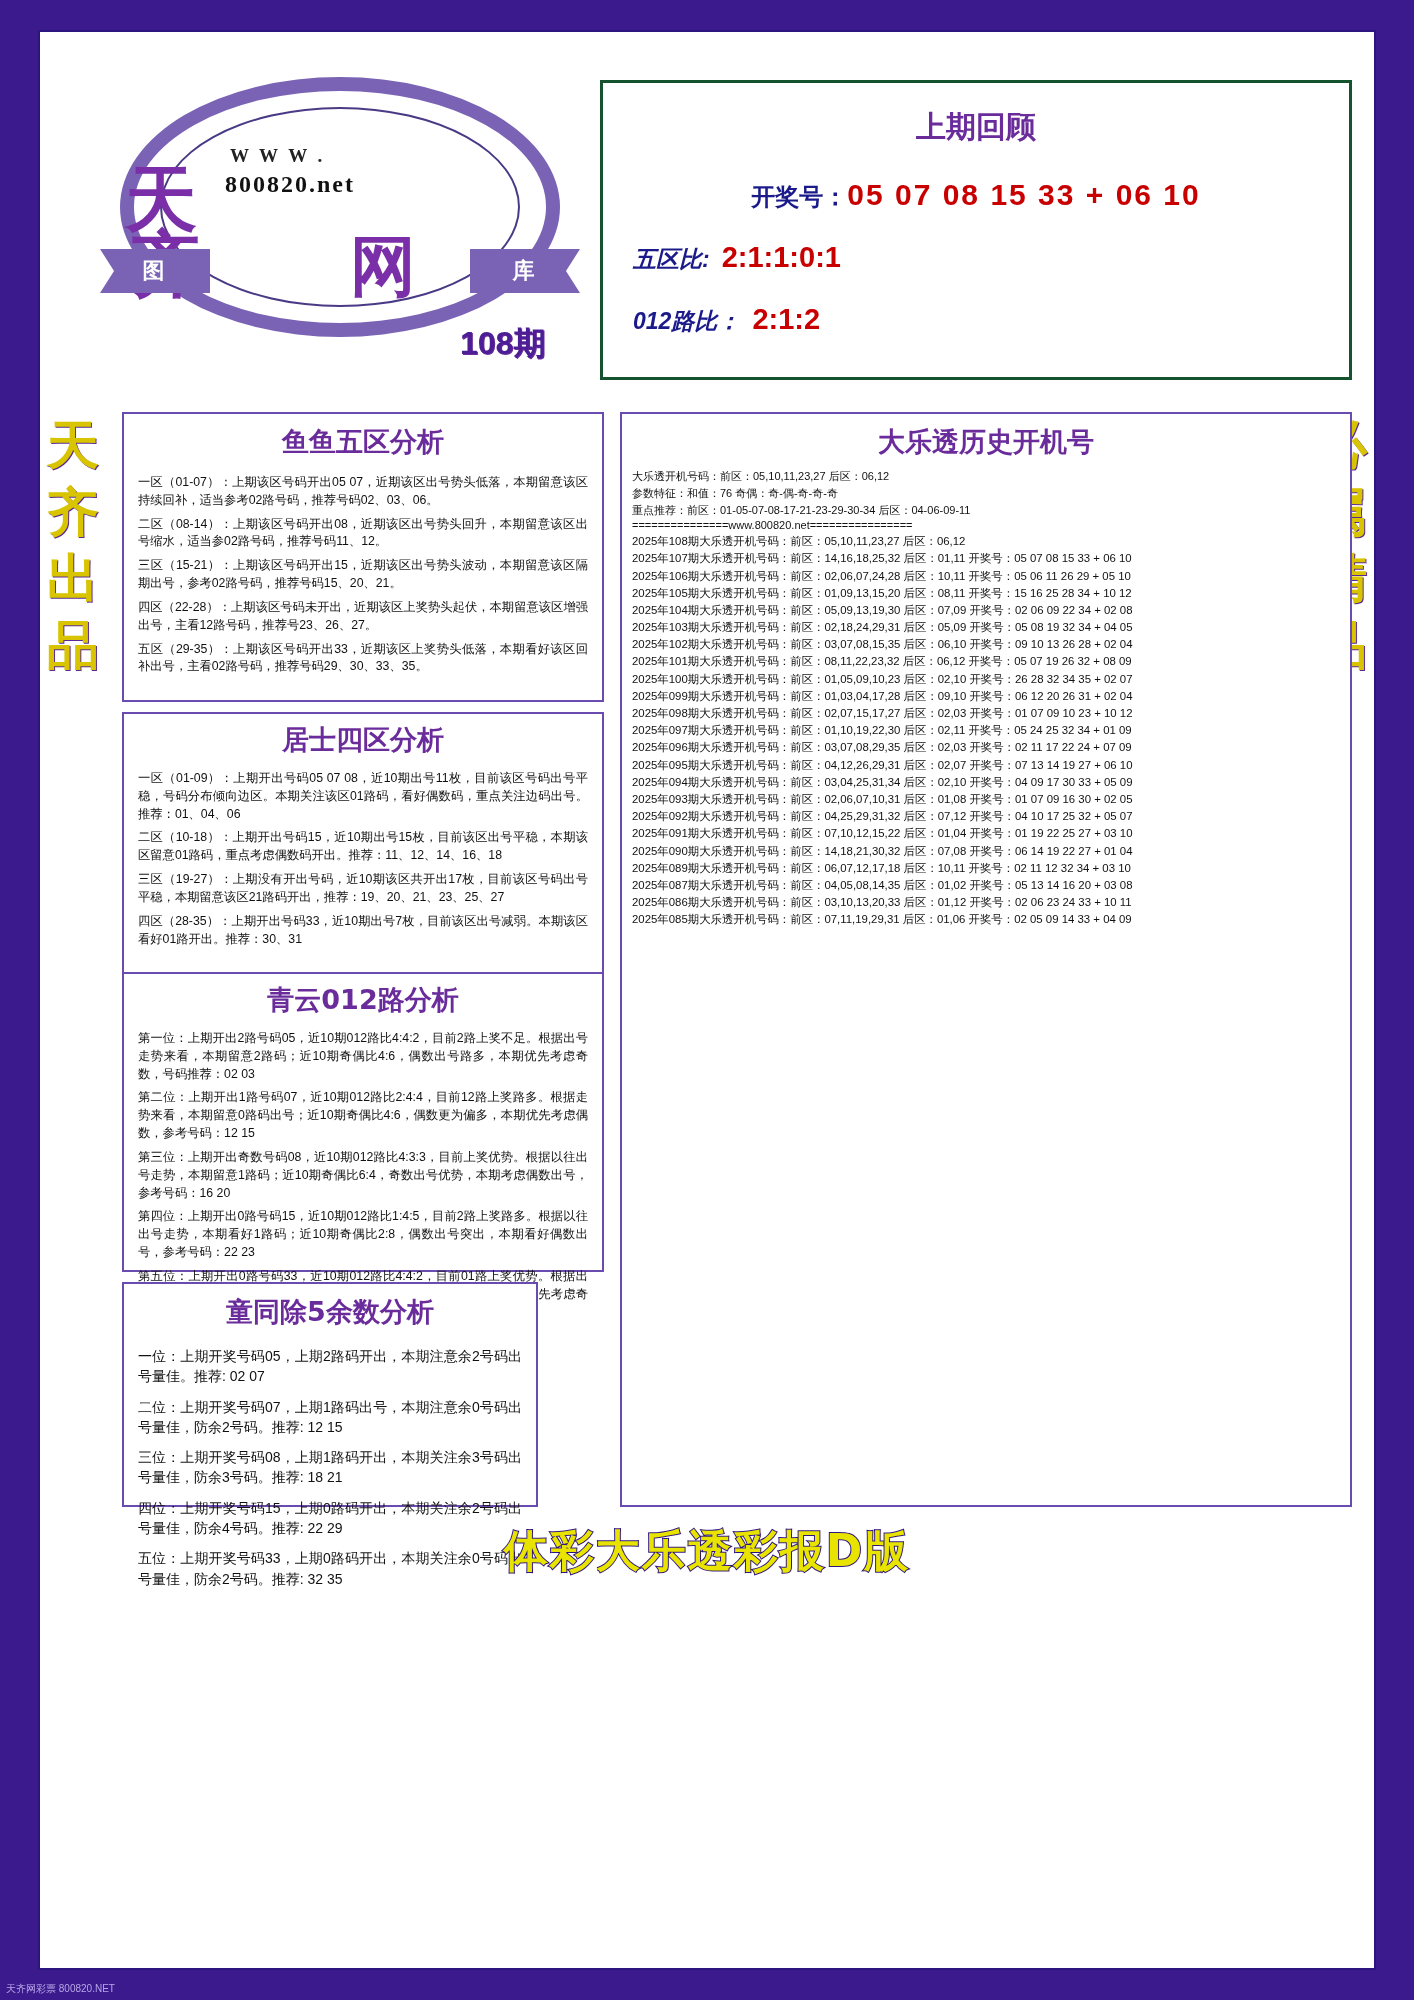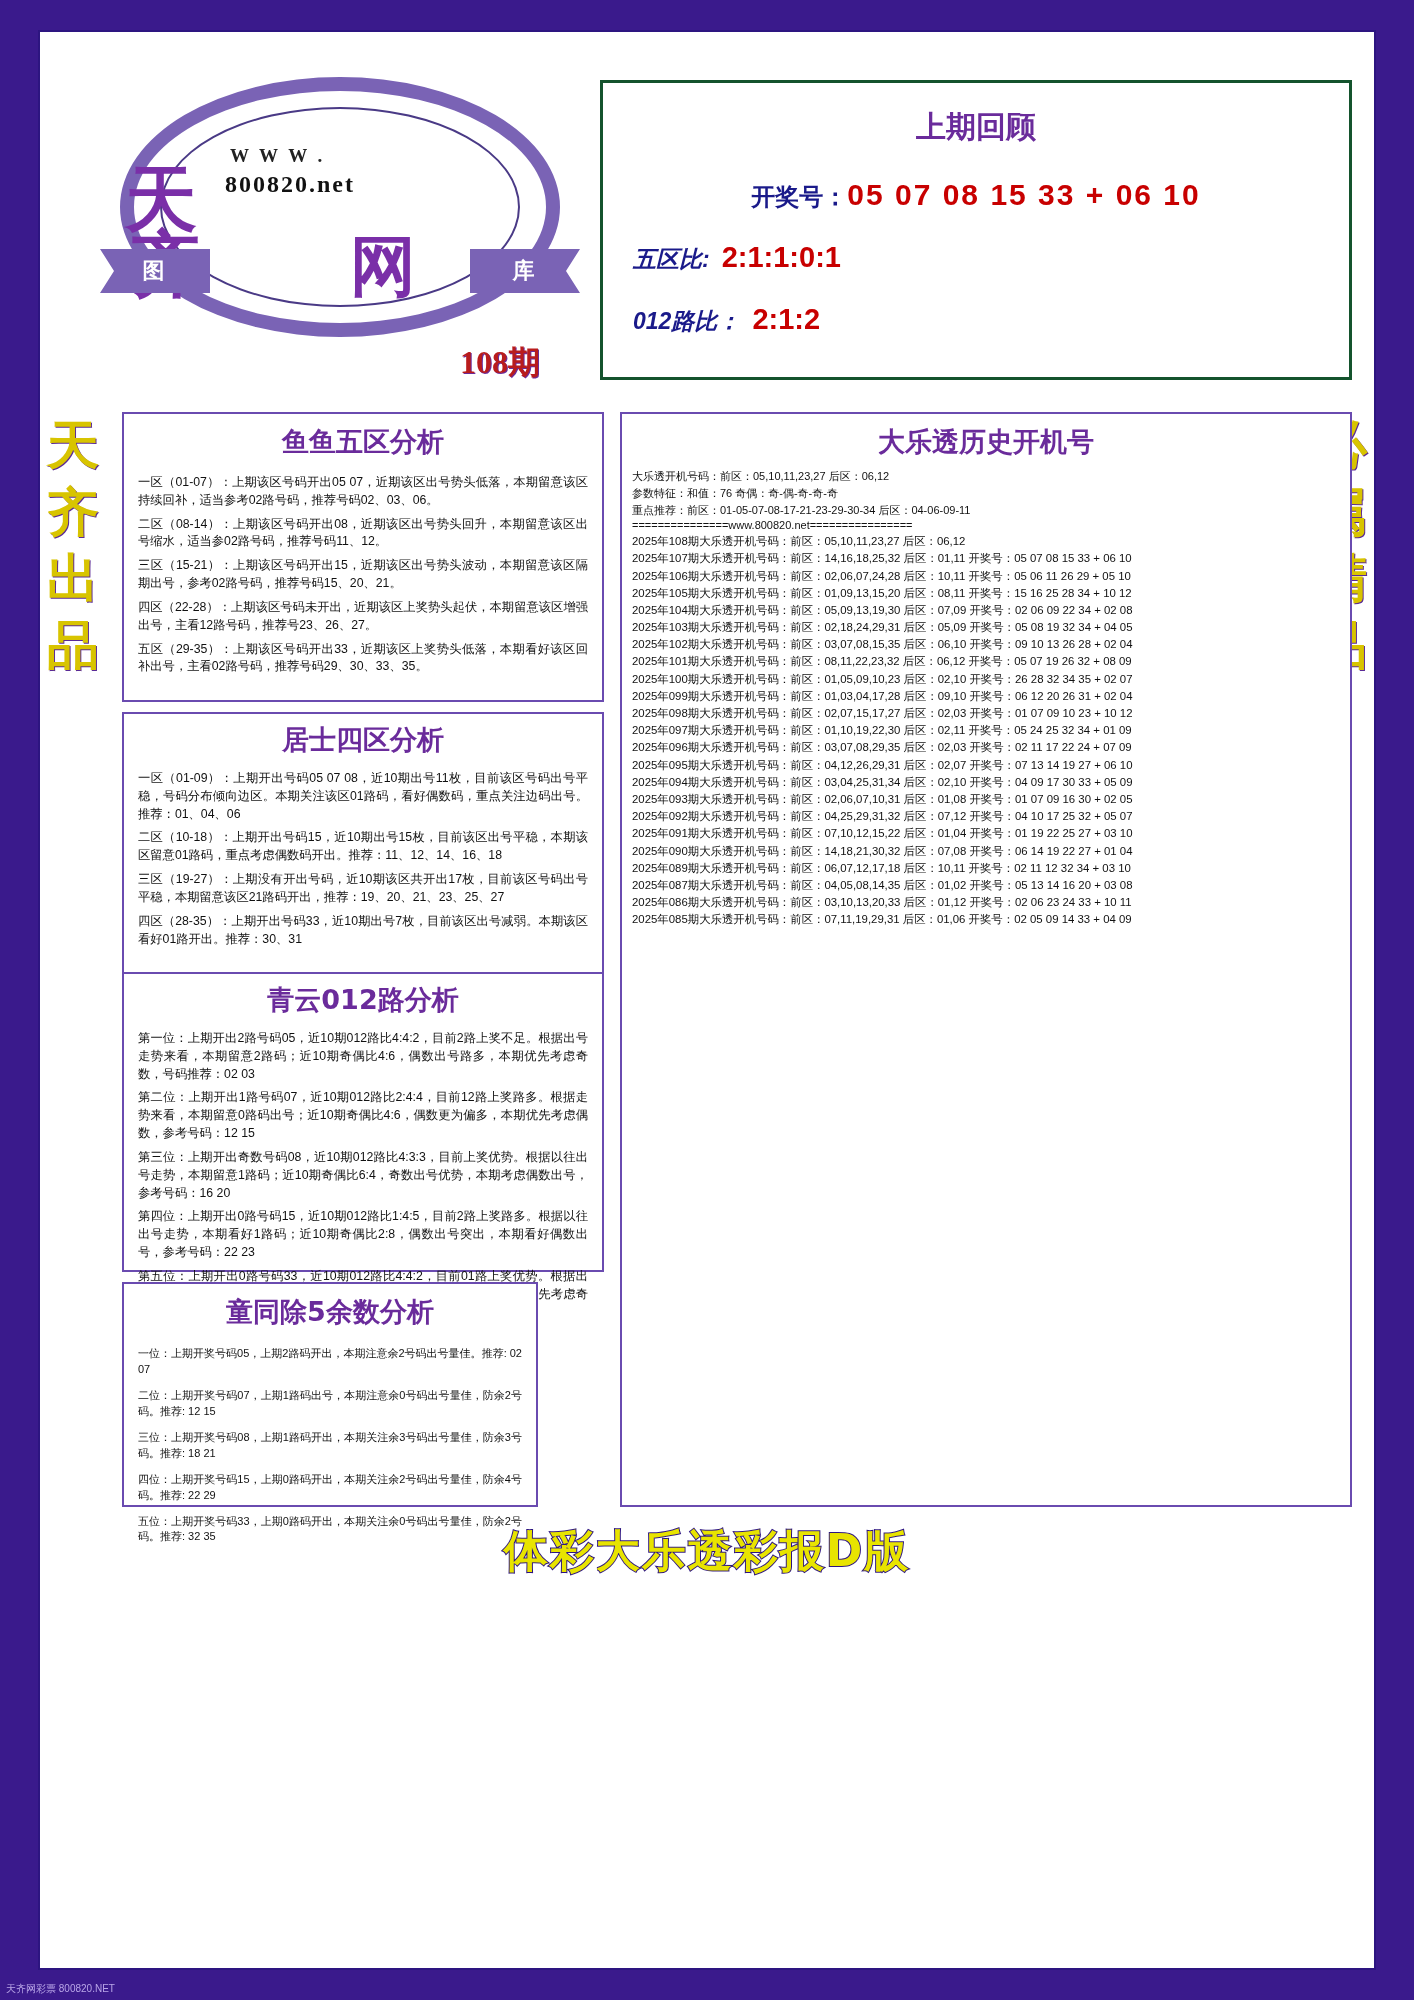--- a/index.html
+++ b/index.html
@@ -62,24 +62,23 @@
   .ribbon-left, .ribbon-right {
     position:absolute; top:182px; height:44px;
     background:#7a63b5;
     display:flex; align-items:center; justify-content:center;
     color:#fff; font-size:22px; font-weight:bold; letter-spacing:3px;
   }
   .ribbon-left { left:0px; width:110px; clip-path: polygon(0 0, 100% 0, 100% 100%, 0 100%, 14px 50%); }
   .ribbon-right { left:370px; width:110px; clip-path: polygon(0 0, 100% 0, calc(100% - 14px) 50%, 100% 100%, 0 100%); }
   .issue-no {
     position:absolute; left:420px; top:290px;
-    font-size:32px; font-weight:bold; color:#b91c1c;
-    font-family:Liberation Serif, serif;
+    font-size:32px; font-weight:bold; color:#4c1d95;
+    font-family:Liberation Sans, sans-serif;
     text-shadow: 1px 1px 0 #6a2b9b;
-    margin-top: 19px;
   }
   
   .review-box {
     position:absolute; left:560px; top:48px; width:752px; height:300px;
     border:3px solid #14532d; background:#ffffff;
   }
   .review-title {
     text-align:center; margin-top:24px;
     font-size:30px; font-weight:bold; color:#6a2b9b;
     font-family:"DejaVu Sans",sans-serif;
@@ -122,21 +121,21 @@
   .pad { padding:6px 14px 10px 14px; }
   
   #p-yuyu { left:82px; top:380px; width:482px; height:290px; }
   #p-yuyu .panel-title { font-size:27px; margin:10px 0 8px 0; }
   #p-jushi { left:82px; top:680px; width:482px; height:316px; }
   #p-jushi .panel-title { font-size:27px; margin:8px 0 6px 0; }
   #p-qingyun { left:82px; top:940px; width:482px; height:300px; }
   #p-qingyun .panel-title { font-size:27px; margin:8px 0 6px 0; }
   #p-tong { left:82px; top:1250px; width:416px; height:225px; }
   #p-tong .panel-title { font-size:27px; margin:10px 0 10px 0; }
-  #p-tong p { font-size:11px; margin-bottom:10px; }
+  #p-tong p { font-size:14px; margin-bottom:10px; }
   
   #p-history { left:580px; top:380px; width:732px; height:1095px; }
   #p-history .panel-title { font-size:27px; margin:10px 0 8px 0; }
   .hist-head {
     font-size:11px; line-height:1.55; color:#111; padding:0 10px;
   }
   .hist-sep { font-size:11px; color:#111; padding:0 10px; word-break:break-all;}
   .hist-list { padding:2px 16px 0 10px; }
   .hist-item {
     font-size:11.4px; line-height:1.42; color:#111;

